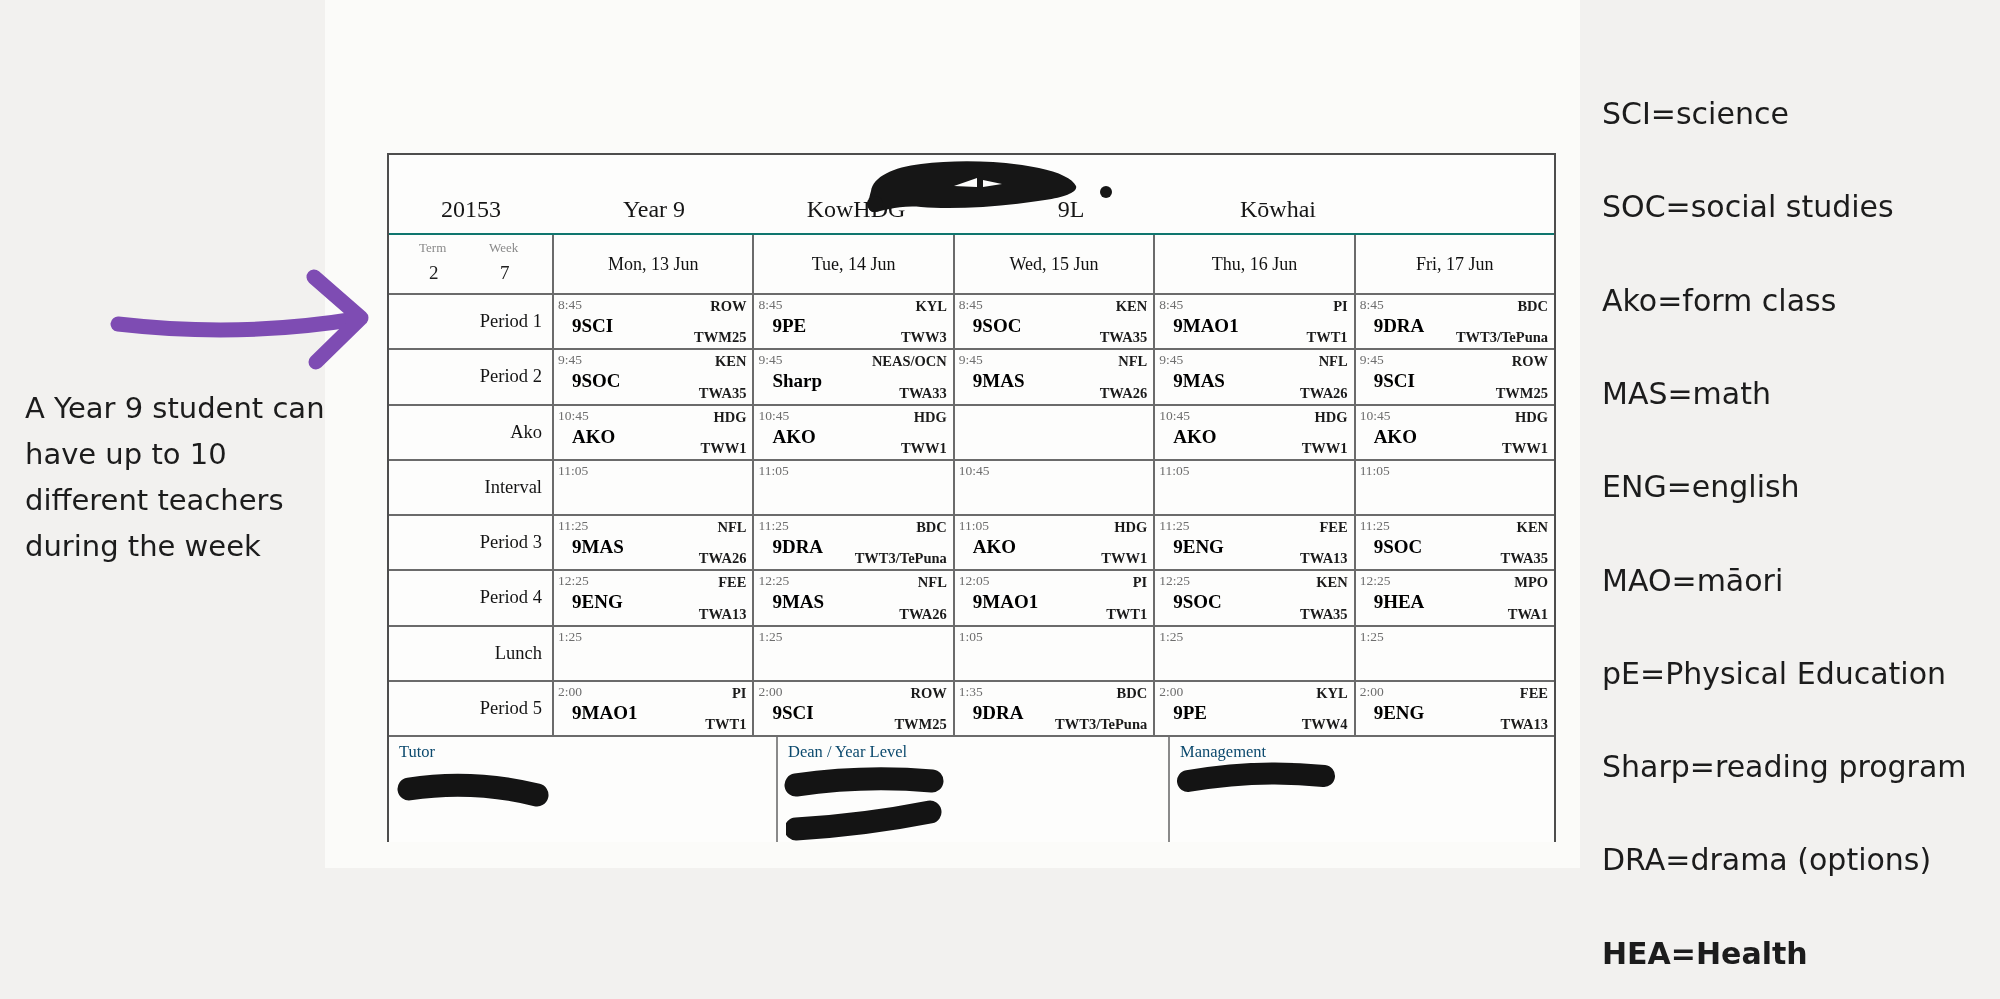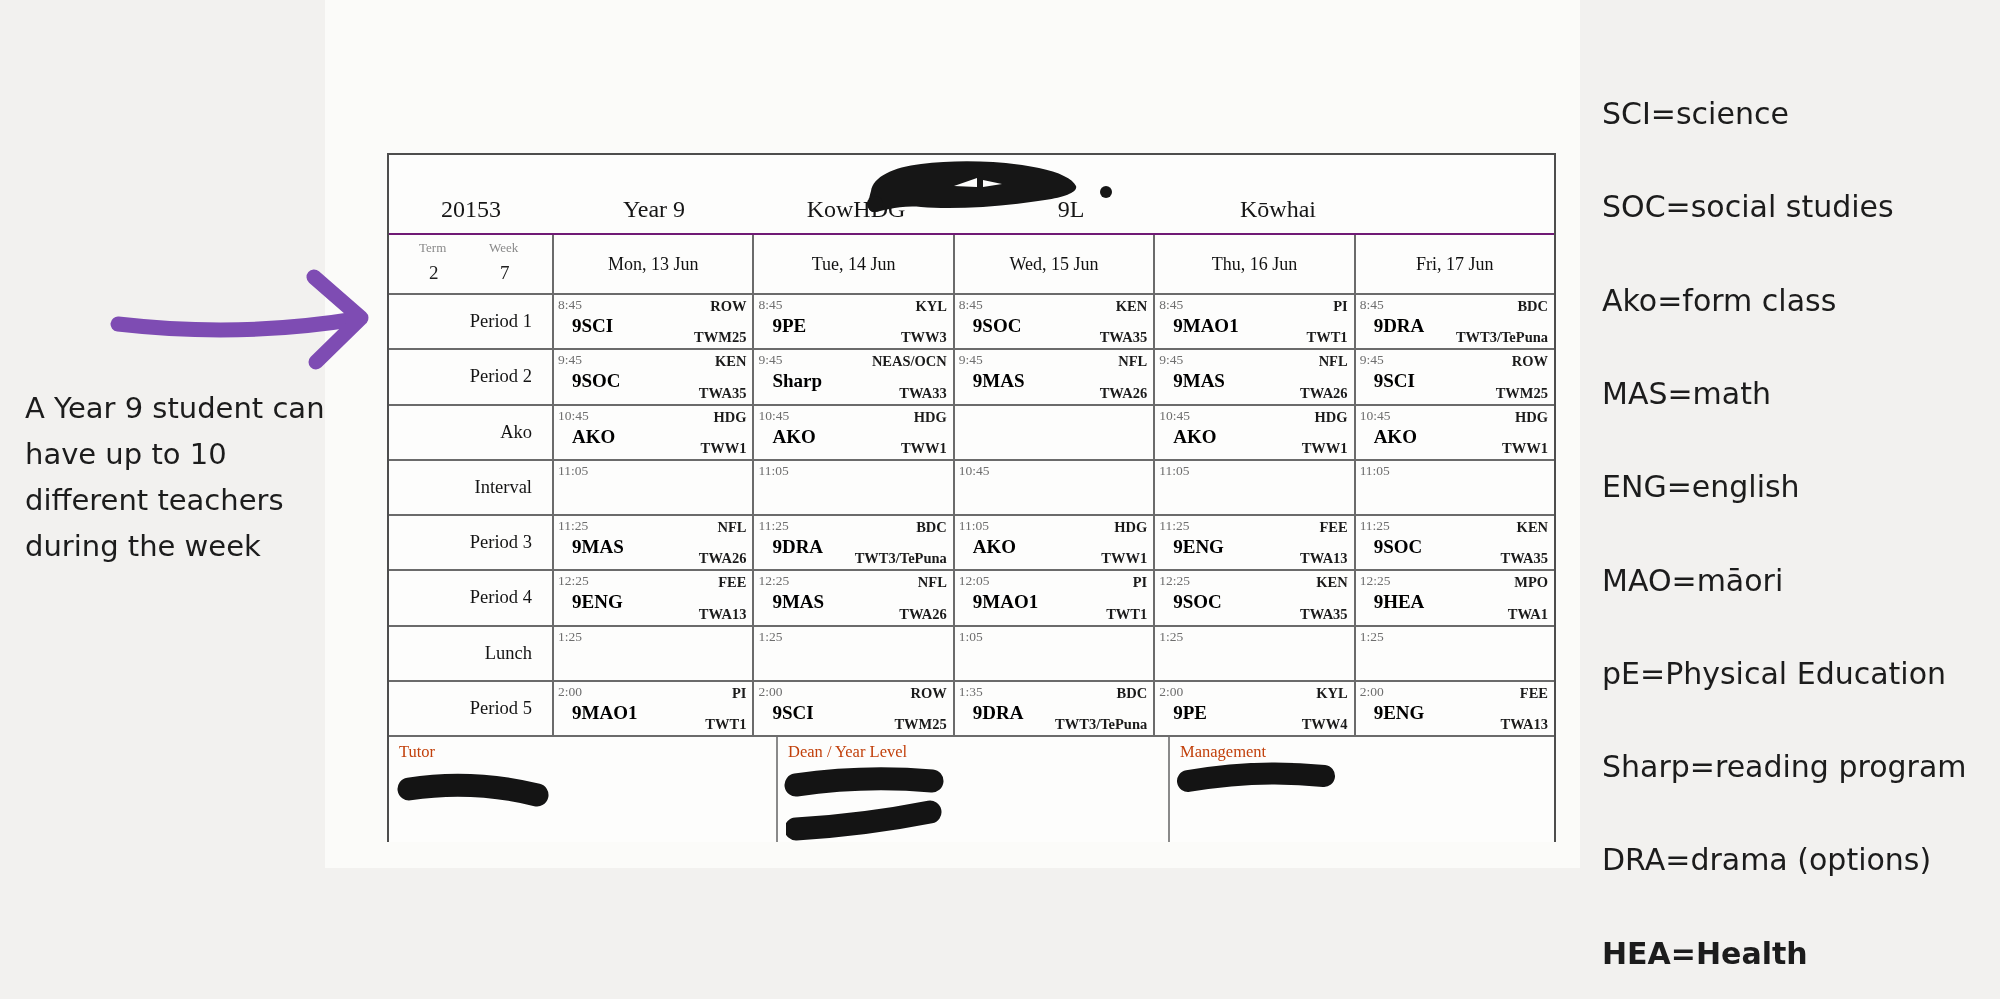--- a/index.html
+++ b/index.html
@@ -28,21 +28,21 @@
   .legend-item {
     position: absolute; left: 0; font-size: 30px; white-space: nowrap; text-align: center;
   }
 
   
   .timetable {
     position: absolute; left: 387px; top: 153px; width: 1169px; height: 689px;
     border: 2px solid #4d4d4d; border-bottom: none; background: #fdfdfc;
     color: #141414;
   }
-  .t-title { position: relative; height: 80px; border-bottom: 2px solid #701a75; }
+  .t-title { position: relative; height: 80px; border-bottom: 2px solid #0f766e; }
   .t-title .ttxt {
     position: absolute; bottom: 10px; transform: translateX(-50%);
     font-size: 24px; color: #161616; white-space: nowrap;
   }
   .title-blob { position: absolute; left: 470px; top: 0; }
 
   .t-header { display: flex; height: 60px; border-bottom: 2px solid #6b6b6b; }
   .t-termweek { position: relative; width: 165px; border-right: 2px solid #6b6b6b; flex: none; }
   .t-termweek .mini { position: absolute; top: 5px; font-size: 13px; color: #8a8a8a; }
   .t-termweek .num  { position: absolute; top: 27px; font-size: 19px; color: #202020; }
@@ -50,35 +50,35 @@
     flex: 1; border-right: 2px solid #6b6b6b;
     display: flex; align-items: center; justify-content: center;
     font-size: 18px; color: #111;
   }
   .t-day:last-child { border-right: none; }
 
   .t-row { display: flex; height: 55.25px; border-bottom: 2px solid #6b6b6b; }
   .t-rowlabel {
     width: 165px; flex: none; border-right: 2px solid #6b6b6b;
     display: flex; align-items: center; justify-content: flex-end;
-    padding-right: 20px; font-size: 18.5px; color: #141414;
+    padding-right: 10px; font-size: 18.5px; color: #141414;
   }
   .t-cell { flex: 1; position: relative; border-right: 2px solid #6b6b6b; overflow: hidden; }
   .t-cell:last-child { border-right: none; }
   .c-time    { position: absolute; top: 2px;  left: 4px;  font-size: 13.5px; color: #6e6e6e; }
   .c-teacher { position: absolute; top: 3px;  right: 6px; font-size: 14.5px; font-weight: bold; color: #1a1a1a; }
   .c-class   { position: absolute; top: 20px; left: 18px; font-size: 19px;  font-weight: bold; color: #000; }
   .c-room    { position: absolute; bottom: 2px; right: 6px; font-size: 14.5px; font-weight: bold; color: #1a1a1a; }
 
   .t-footer { display: flex; height: 105px; }
   .f-cell { position: relative; overflow: hidden; }
   .f-cell.f1 { width: 389px; flex: none; border-right: 2px solid #8a8a8a; }
   .f-cell.f2 { width: 392px; flex: none; border-right: 2px solid #8a8a8a; }
   .f-cell.f3 { flex: 1; }
-  .f-label { position: absolute; top: 5px; left: 10px; font-size: 16.5px; color: #c2410c; }
+  .f-label { position: absolute; top: 5px; left: 10px; font-size: 16.5px; color: #0c4a6e; }
   .scribble { position: absolute; }
 </style>
 </head>
 <body>
 
 <div class="page-sheet"></div>
 
 <div class="left-note hand">
     <div class="note-line">A Year 9 student can</div>
     <div class="note-line">have up to 10</div>

